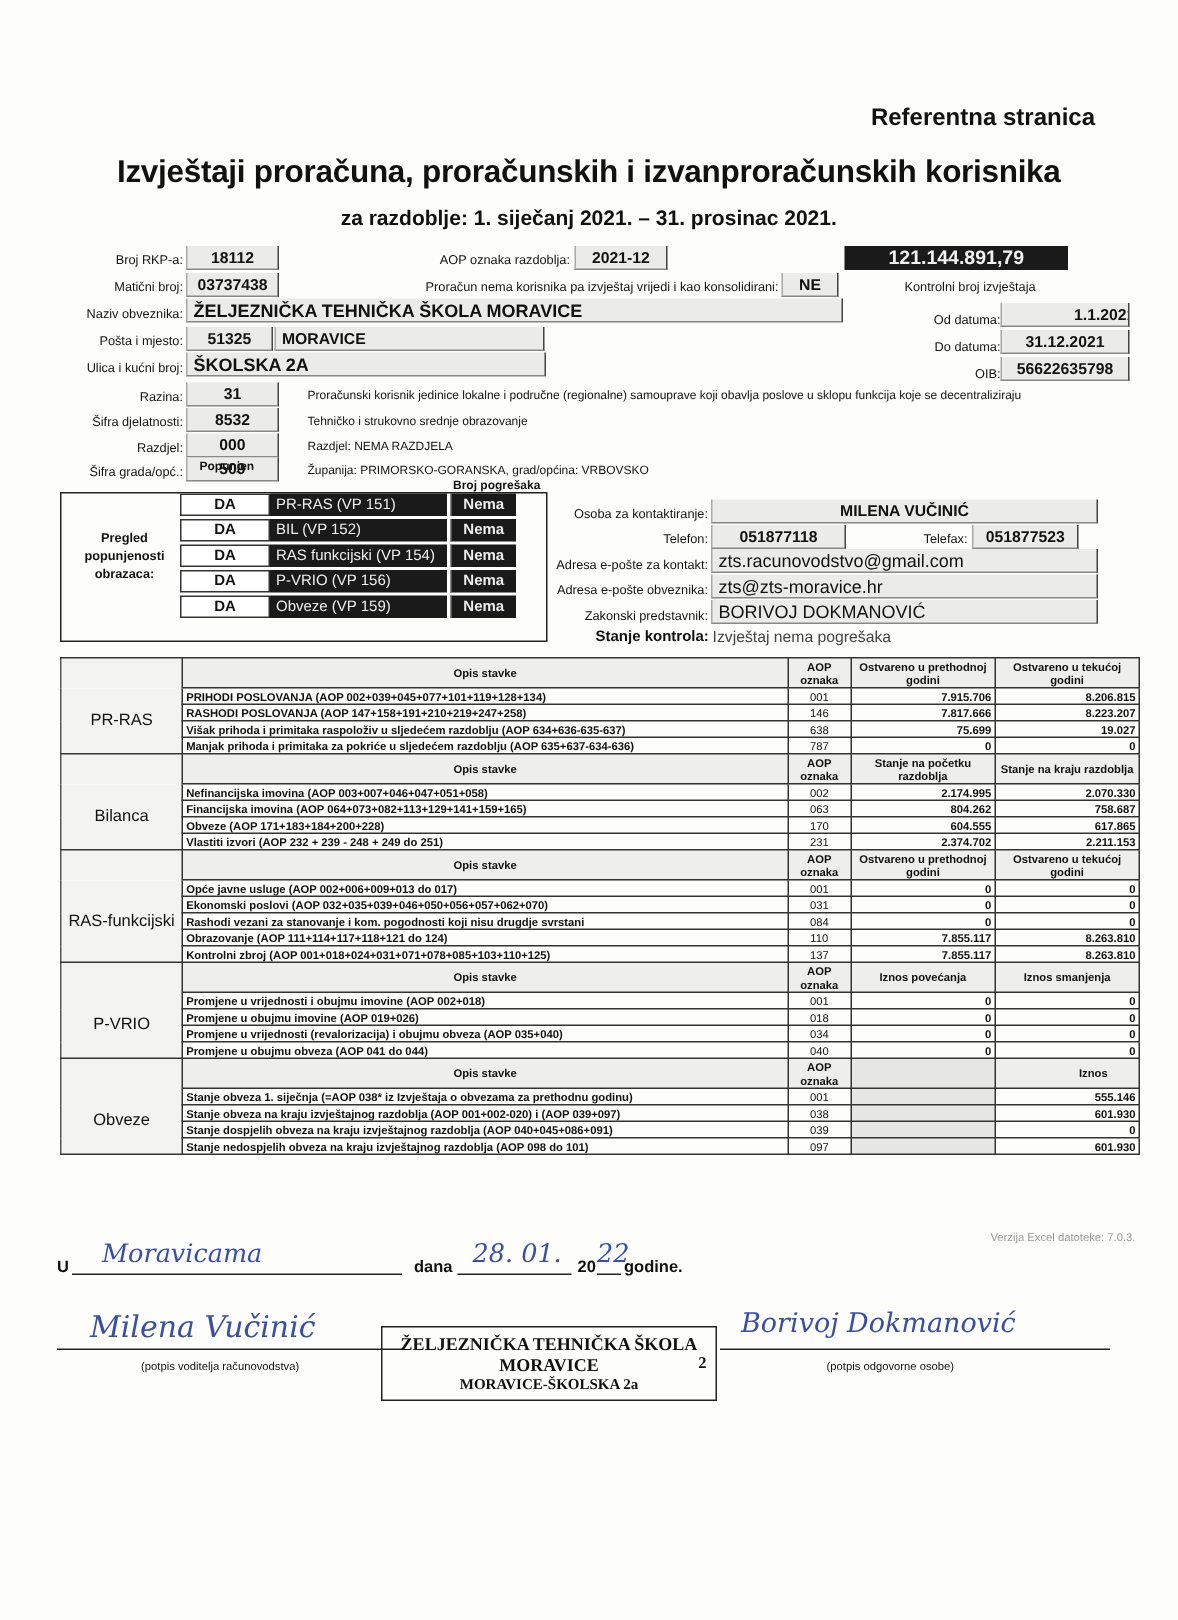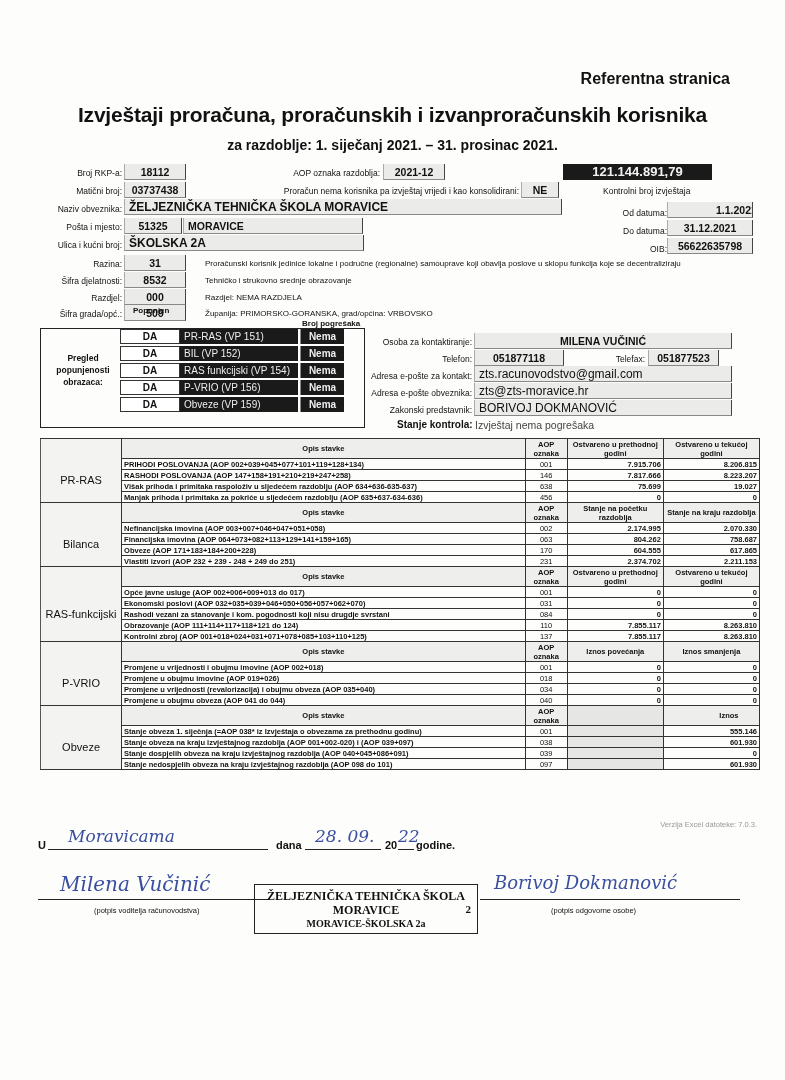--- a/index.html
+++ b/index.html
@@ -173,21 +173,21 @@
         <td class="num">8.223.207</td>
       </tr>
       <tr>
         <td class="desc-c">Višak prihoda i primitaka raspoloživ u sljedećem razdoblju (AOP 634+636-635-637)</td>
         <td class="aop">638</td>
         <td class="num">75.699</td>
         <td class="num">19.027</td>
       </tr>
       <tr>
         <td class="desc-c">Manjak prihoda i primitaka za pokriće u sljedećem razdoblju (AOP 635+637-634-636)</td>
-        <td class="aop">456</td>
+        <td class="aop">787</td>
         <td class="num">0</td>
         <td class="num">0</td>
       </tr>
       <tr>
         <td class="sec" style="border-bottom: none;"></td>
         <td class="hdr" style="height: 20px; white-space: normal;">Opis stavke</td>
         <td class="hdr" style="height: 20px; white-space: normal;">AOP oznaka</td>
         <td class="hdr" style="height: 20px; white-space: normal;">Stanje na početku razdoblja</td>
         <td class="hdr" style="height: 20px; white-space: normal;">Stanje na kraju razdoblja</td>
       </tr>
@@ -321,21 +321,21 @@
     </tbody>
 </table>
 
 <div class="abs version">Verzija Excel datoteke: 7.0.3.</div>
 
 <div class="abs foot" style="left:38px; top:839px;">U</div>
 <div class="abs sig-line" style="left:48px; top:834px; width:220px; height:16px;"></div>
 <div class="abs hand" style="left:68px; top:826px; font-size:17px;">Moravicama</div>
 <div class="abs foot" style="left:276px; top:839px;">dana</div>
 <div class="abs sig-line" style="left:305px; top:834px; width:76px; height:16px;"></div>
-<div class="abs hand" style="left:315px; top:826px; font-size:17px;">28. 09.</div>
+<div class="abs hand" style="left:315px; top:826px; font-size:17px;">28. 01.</div>
 <div class="abs foot" style="left:385px; top:839px;">20</div>
 <div class="abs sig-line" style="left:398px; top:834px; width:16px; height:16px;"></div>
 <div class="abs hand" style="left:398px; top:826px; font-size:17px;">22</div>
 <div class="abs foot" style="left:416px; top:839px;">godine.</div>
 
 <div class="abs hand" style="left:60px; top:872px; font-size:20px;">Milena Vučinić</div>
 <div class="abs sig-line" style="left:38px; top:894px; width:230px; height:6px;"></div>
 <div class="abs cap" style="left:94px; top:906px;">(potpis voditelja računovodstva)</div>
 
 <div class="abs stamp">

